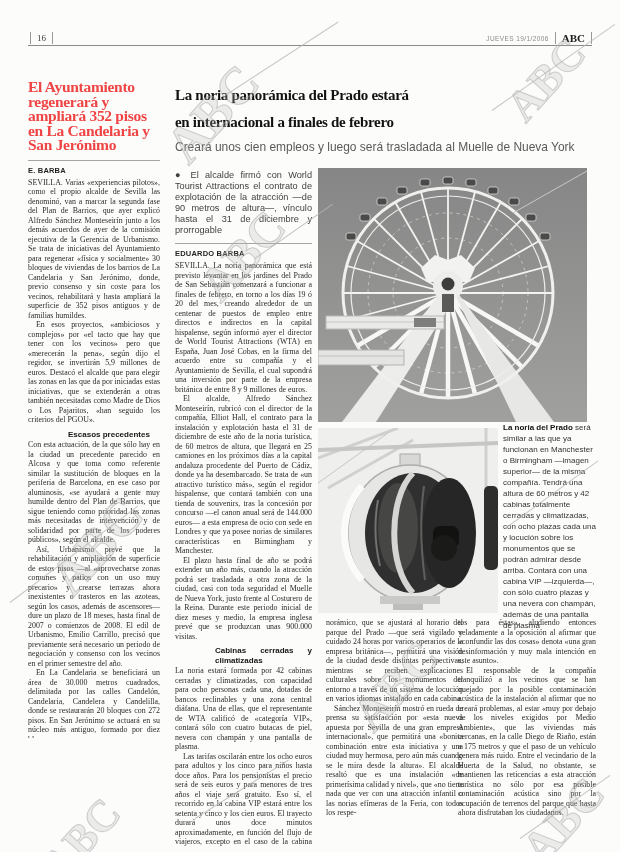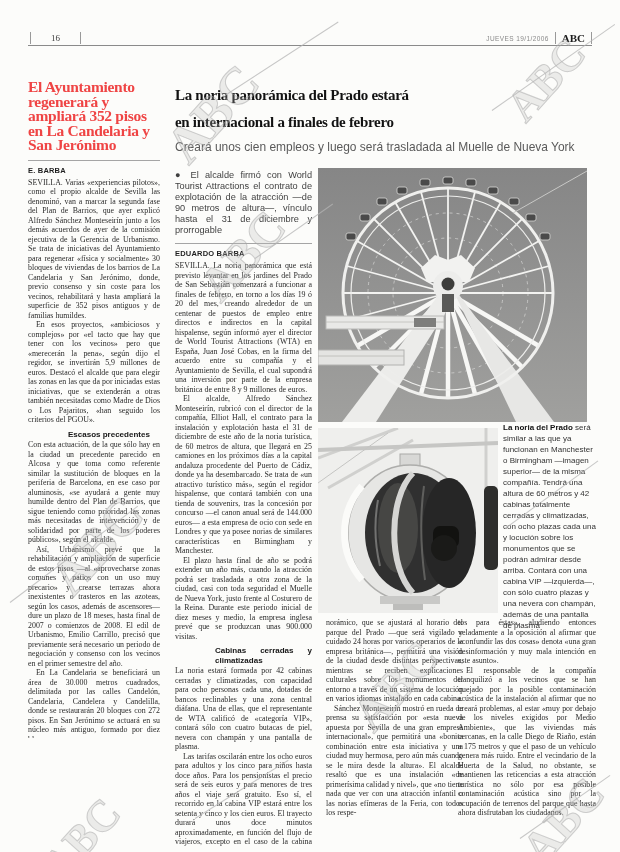--- a/index.html
+++ b/index.html
@@ -1,21 +1,21 @@
 <!DOCTYPE html>
 <html lang="es"><head>
 <meta charset="utf-8">
 <style>
   html,body{margin:0;padding:0;background:#e9e9e7;}
   .page{position:relative;width:620px;height:852px;background:#fcfcfa;overflow:hidden;
         font-family:"Liberation Serif",serif;color:#2b2b2b;}
   
   .hdr-rule{position:absolute;left:28px;right:28px;top:45px;height:1px;background:#8a8a8a;}
   .pageno{position:absolute;left:30px;top:32px;font-size:9px;color:#3c3c3c;
-          padding:0 20px;border-left:1px solid #999;border-right:1px solid #999;line-height:12px;}
+          padding:0 6px;border-left:1px solid #999;border-right:1px solid #999;line-height:12px;}
   .hdr-right{position:absolute;right:28px;top:32px;display:flex;align-items:center;gap:6px;}
   .hdr-date{font-family:"Liberation Sans",sans-serif;font-size:6.5px;color:#8a8a8a;letter-spacing:.4px;}
   .brand{font-size:11px;font-weight:bold;color:#1c1c1c;padding:0 6px;line-height:12px;
          border-left:1px solid #999;border-right:1px solid #999;}
   
   .la{position:absolute;left:28px;top:80px;width:132px;}
   .la-headline{font-weight:bold;font-size:15.5px;line-height:14.6px;letter-spacing:-.3px;color:#ef4444;}
   .la-headline span{display:block;white-space:nowrap;}
   .lead{font-family:"Liberation Sans",sans-serif;font-size:7.8px;line-height:9.3px;
         color:#4c4c4c;text-align:justify;margin-top:21px;}

